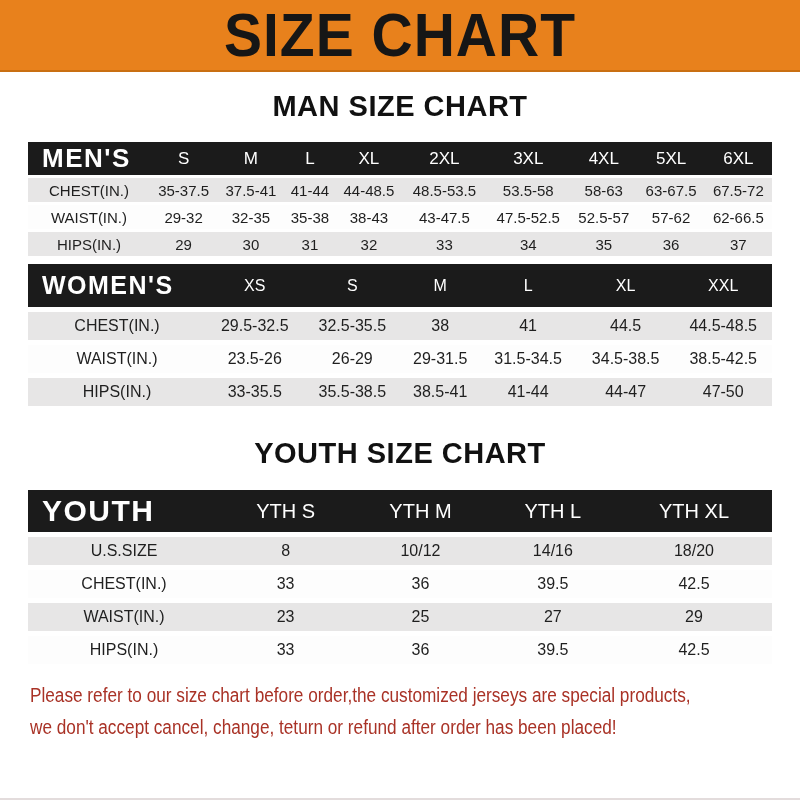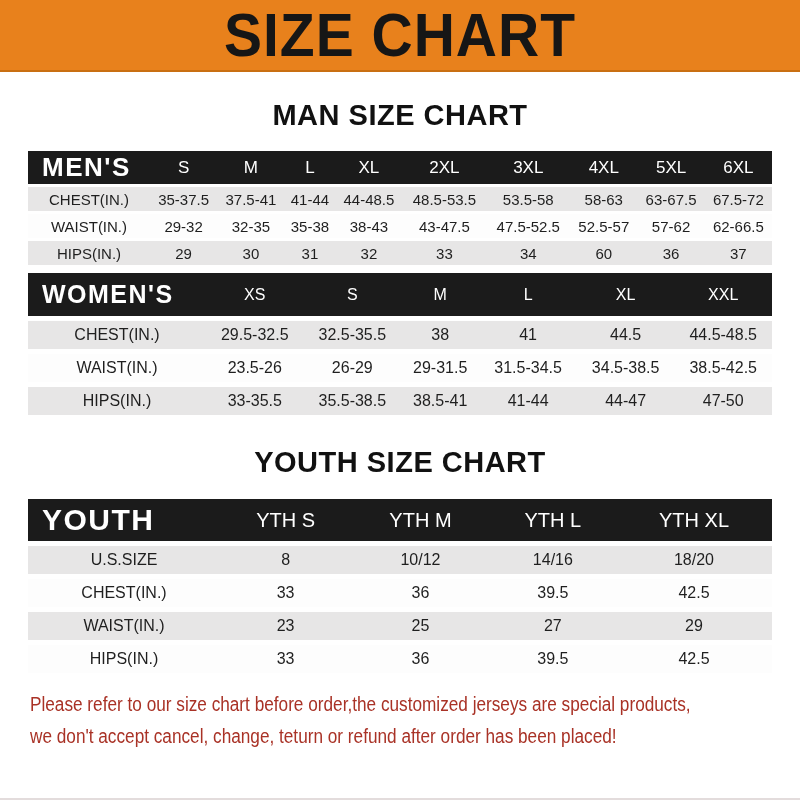--- a/index.html
+++ b/index.html
@@ -37,21 +37,21 @@
     transform: scaleY(1.06);
     white-space: nowrap;
   }
   .section-heading {
     text-align: center;
     font-size: 29px;
     font-weight: bold;
     color: #111;
     letter-spacing: 0.5px;
   }
-  .heading-man   { margin: 27px 0 12px 0; }
+  .heading-man   { margin: 18px 0 12px 0; }
   .heading-women { margin: 14px 0 15px 0; }
   .heading-youth { margin: 26px 0 15px 0; }
   .table-wrap { margin: 0 28px; }
   table.size-table {
     width: 100%;
     border-collapse: separate;
     table-layout: auto;
   }
   .section-men   table.size-table { border-spacing: 0 3px; margin-top: 16px; }
   .section-women table.size-table { border-spacing: 0 5px; }
@@ -163,21 +163,21 @@
             <td>62-66.5</td>
           </tr>
           <tr>
             <td class="row-label">HIPS(IN.)</td>
             <td>29</td>
             <td>30</td>
             <td>31</td>
             <td>32</td>
             <td>33</td>
             <td>34</td>
-            <td>60</td>
+            <td>35</td>
             <td>36</td>
             <td>37</td>
           </tr>
         </tbody>
       </table>
     </div>
 </section>
 
 <section class="section-women">
   <div class="table-wrap">

